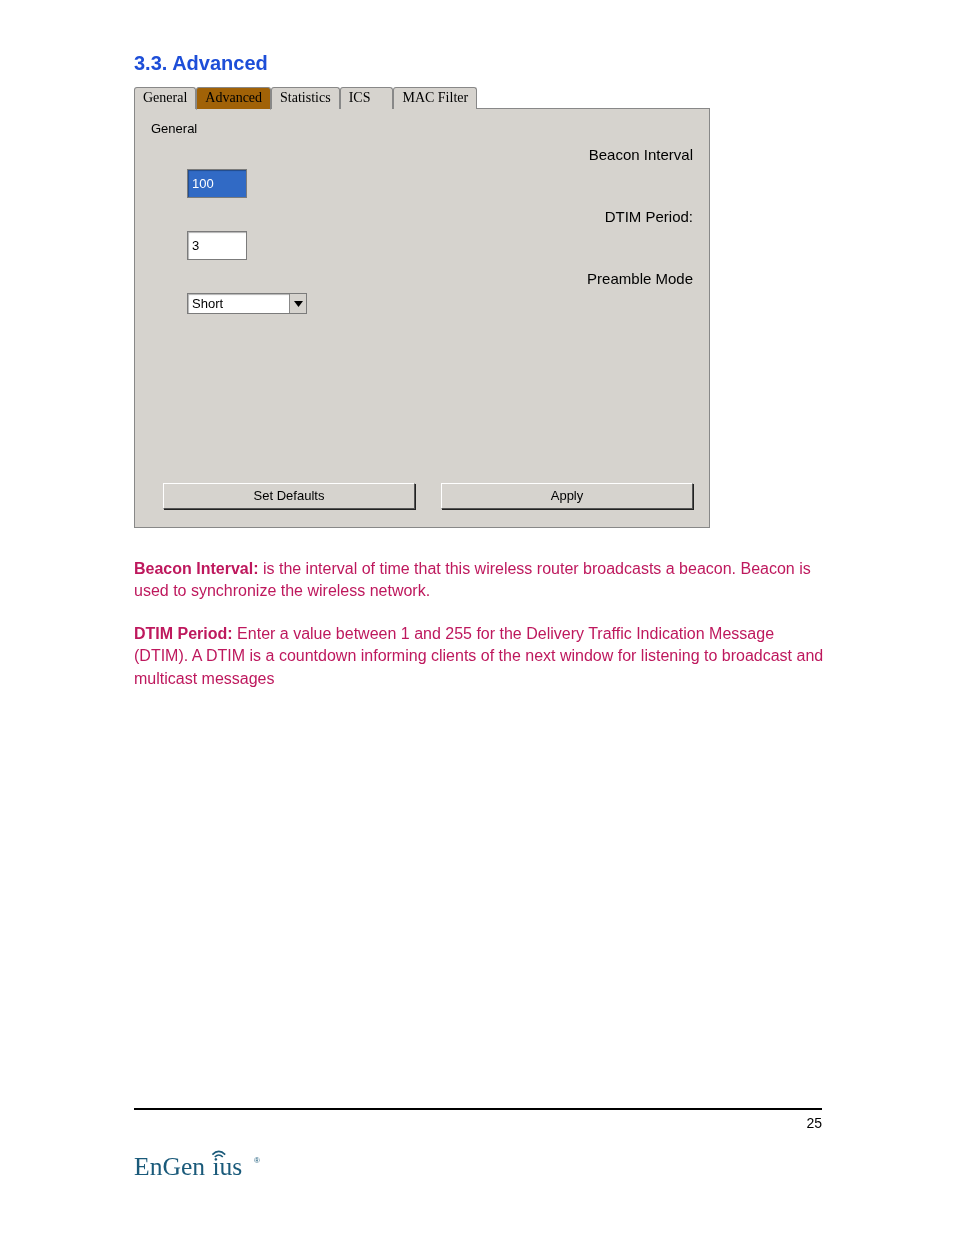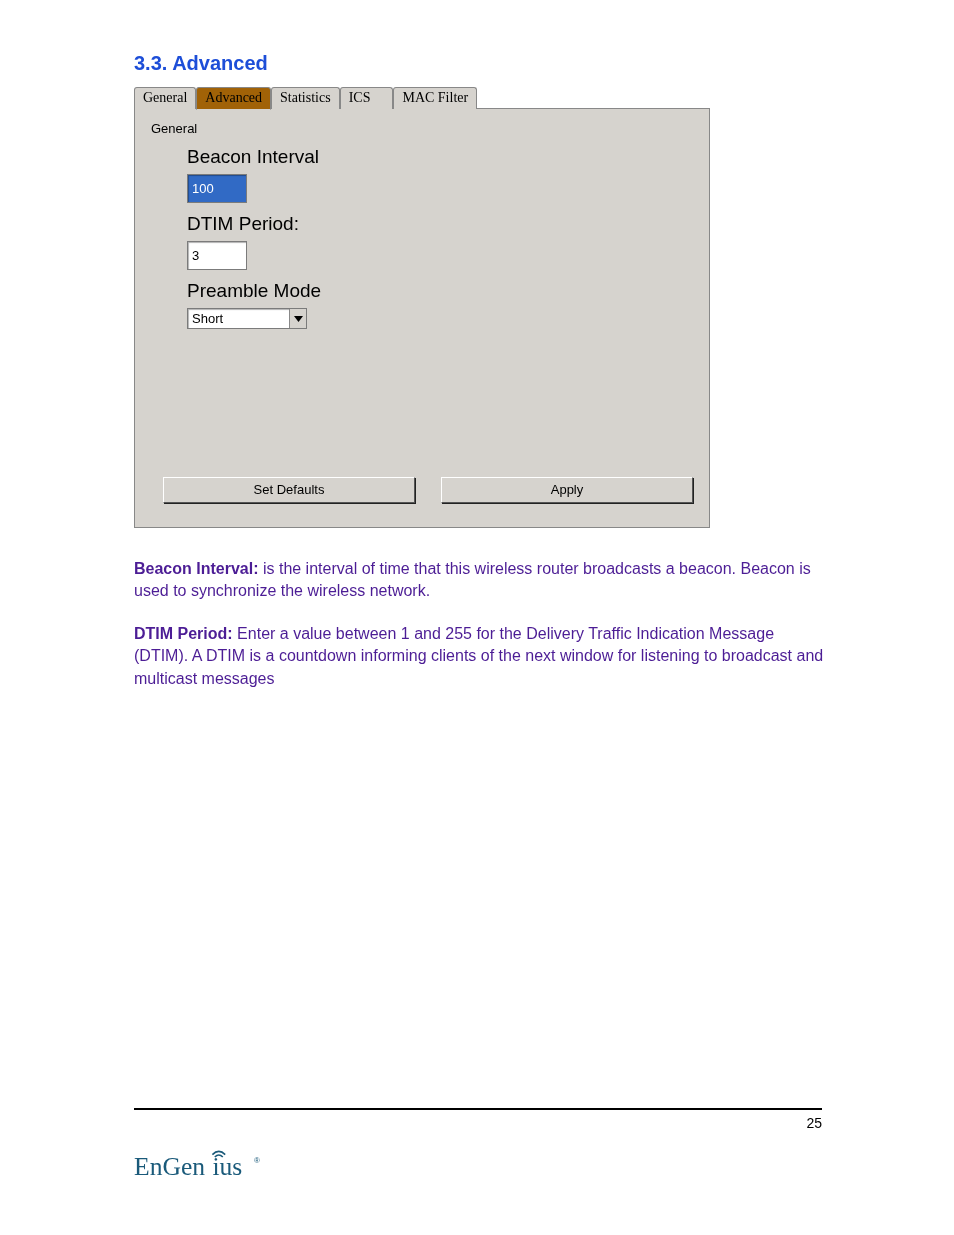--- a/index.html
+++ b/index.html
@@ -73,23 +73,24 @@
       font-size: 13px;
       color: #000;
       margin-bottom: 10px;
     }
     .field-block {
       margin-left: 36px;
       margin-bottom: 10px;
     }
     .field-label {
       font-family: Tahoma, Arial, sans-serif;
-      font-size: 19px;
+      font-size: 15px;
       color: #000;
       margin-bottom: 6px;
+      text-align: right;
     }
     .text-input {
       width: 120px;
       height: 29px;
       border: 1px solid #7b7b7b;
       background: #fff;
       font-family: Tahoma, Arial, sans-serif;
       font-size: 13px;
       padding: 1px 4px;
       box-shadow: inset 1px 1px 1px rgba(0,0,0,0.3);
@@ -119,21 +120,21 @@
       width: 17px;
       background: #d6d3ce;
       border-left: 1px solid #888;
       display: flex;
       align-items: center;
       justify-content: center;
     }
     .select-btn svg { display: block; }
     .button-row {
       position: absolute;
-      bottom: 24px;
+      bottom: 18px;
       left: 16px;
       right: 16px;
       display: flex;
       gap: 26px;
       margin-left: 12px;
     }
     .win-button {
       flex: 1;
       height: 26px;
       background: #d6d3ce;
@@ -143,21 +144,21 @@
       border-bottom: 1px solid #555;
       box-shadow: 1px 1px 0 #222;
       font-family: Tahoma, Arial, sans-serif;
       font-size: 13px;
       cursor: pointer;
       text-align: center;
       line-height: 24px;
     }
     .body-text {
       font-size: 16px;
-      color: #4c1d95;
+      color: #be185d;
       line-height: 1.4;
       margin-bottom: 20px;
       width: 690px;
     }
     .body-text b { font-weight: bold; }
     .footer-rule {
       position: absolute;
       left: 134px;
       right: 132px;
       bottom: 125px;

